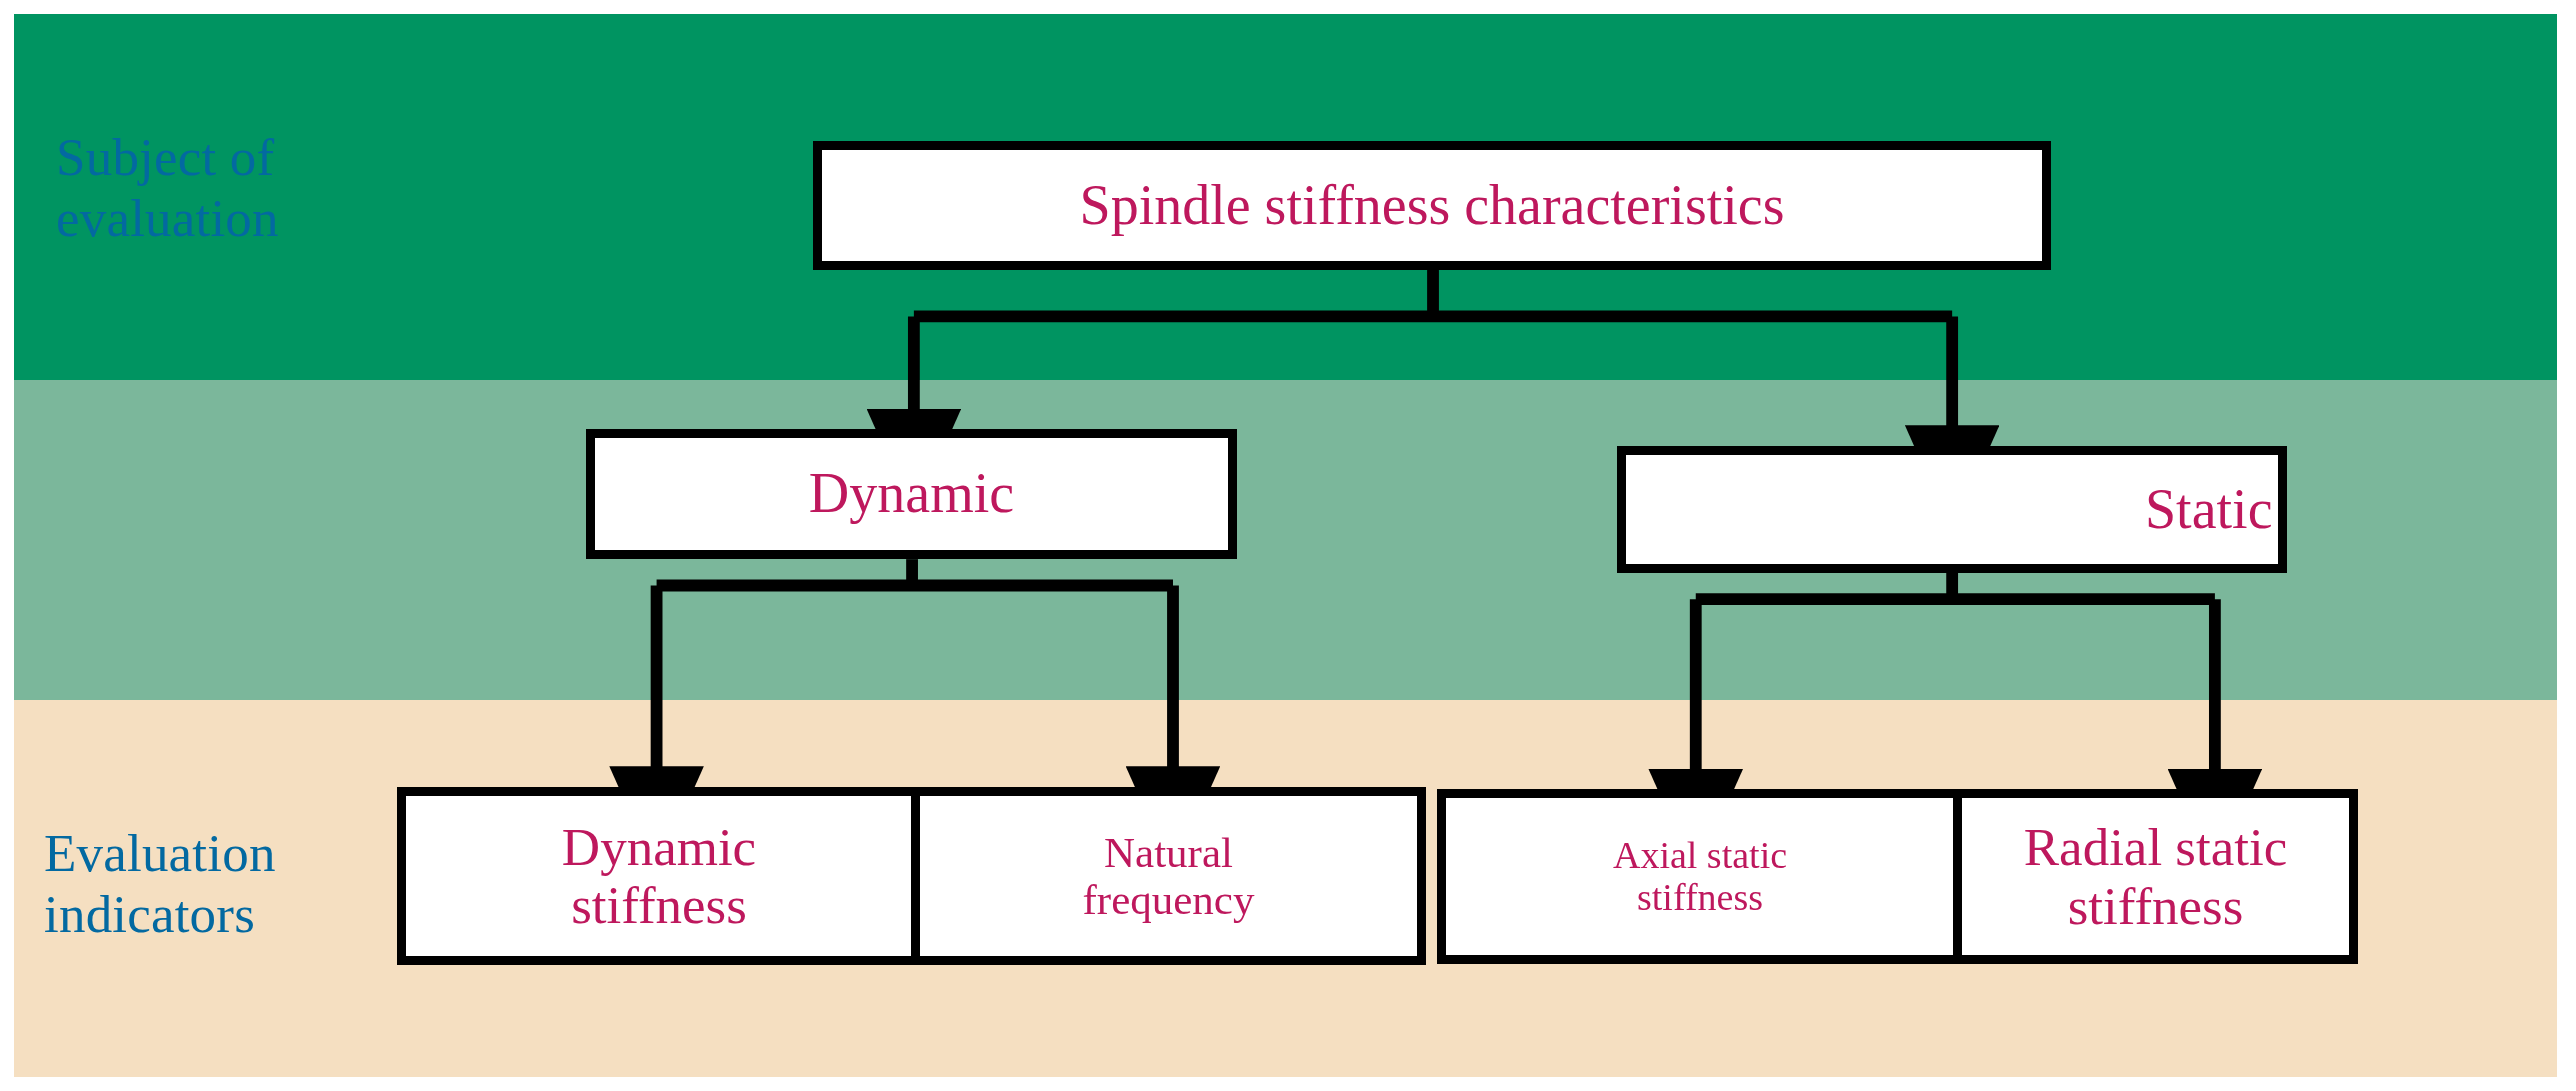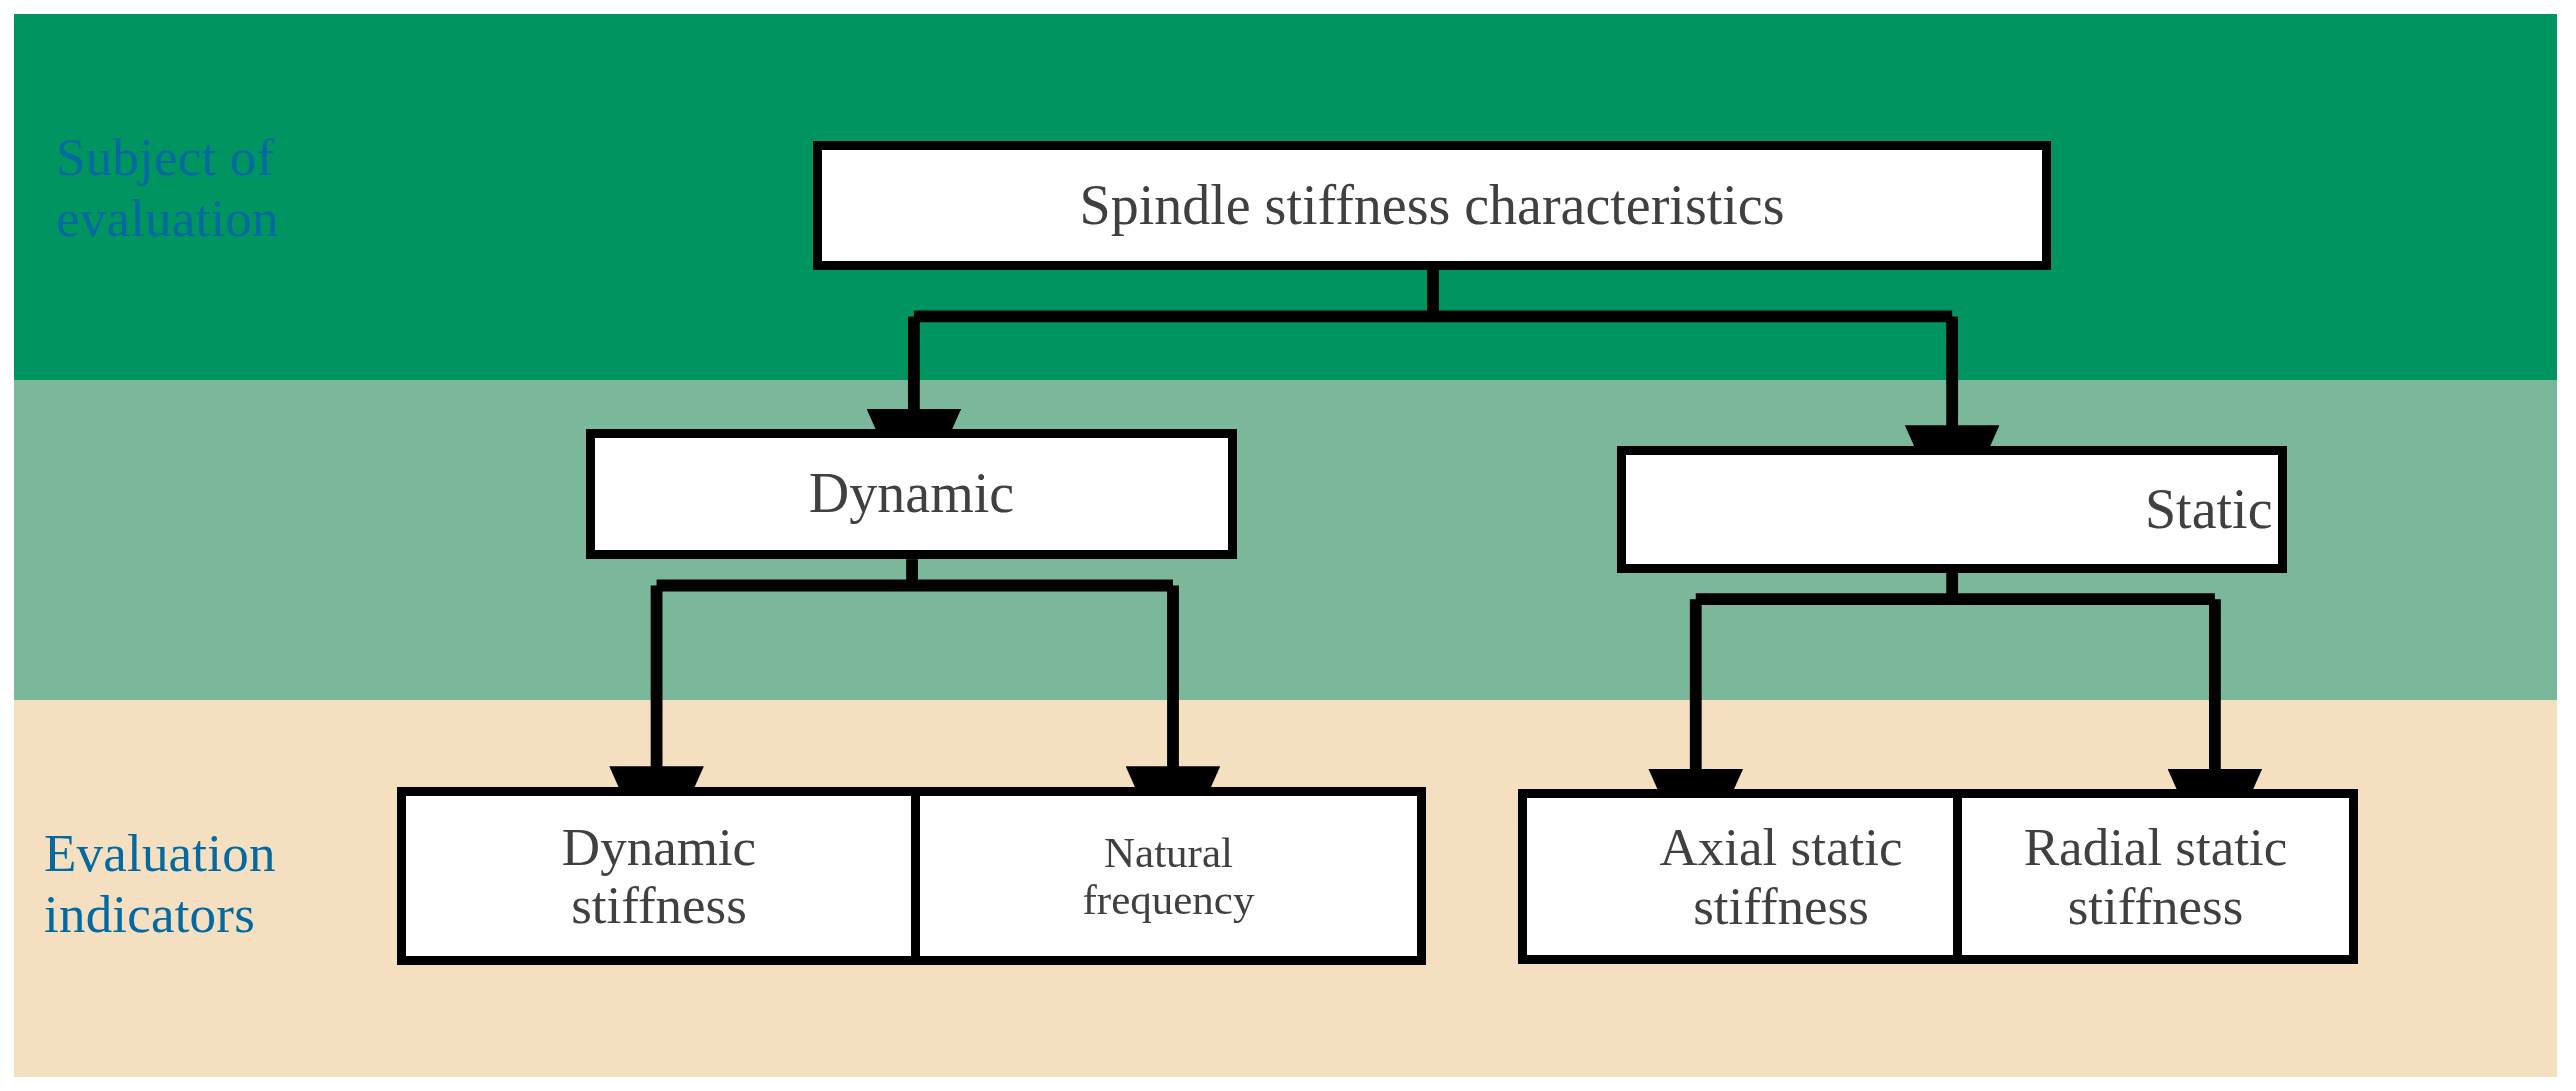--- a/index.html
+++ b/index.html
@@ -43,21 +43,21 @@
   
   .node {
     position: absolute;
     background: #ffffff;
     border: 9px solid #000000;
     box-sizing: border-box;
     display: flex;
     align-items: center;
     justify-content: center;
     text-align: center;
-    color: #404040;
+    color: #be185d;
     line-height: 1.1;
   }
   .node-text {
     display: block;
     white-space: pre-line;
     padding: 0 5.5px;
   }
 
   #node-root {
     left: 813px;  top: 141px;
@@ -79,23 +79,23 @@
     left: 397px;  top: 787px;
     width: 524px;  height: 178px;
     font-size: 53px;
   }
   #node-natural-frequency {
     left: 911px; top: 787px;
     width: 515px;  height: 178px;
     font-size: 43px;
   }
   #node-axial-static {
-    left: 1518px; top: 789px;
+    left: 1437px; top: 789px;
     width: 526px;  height: 175px;
-    font-size: 53px;
+    font-size: 38px;
   }
   #node-radial-static {
     left: 1953px; top: 789px;
     width: 405px;  height: 175px;
     font-size: 53px;
   }
 
   
   #connectors {
     position: absolute;

